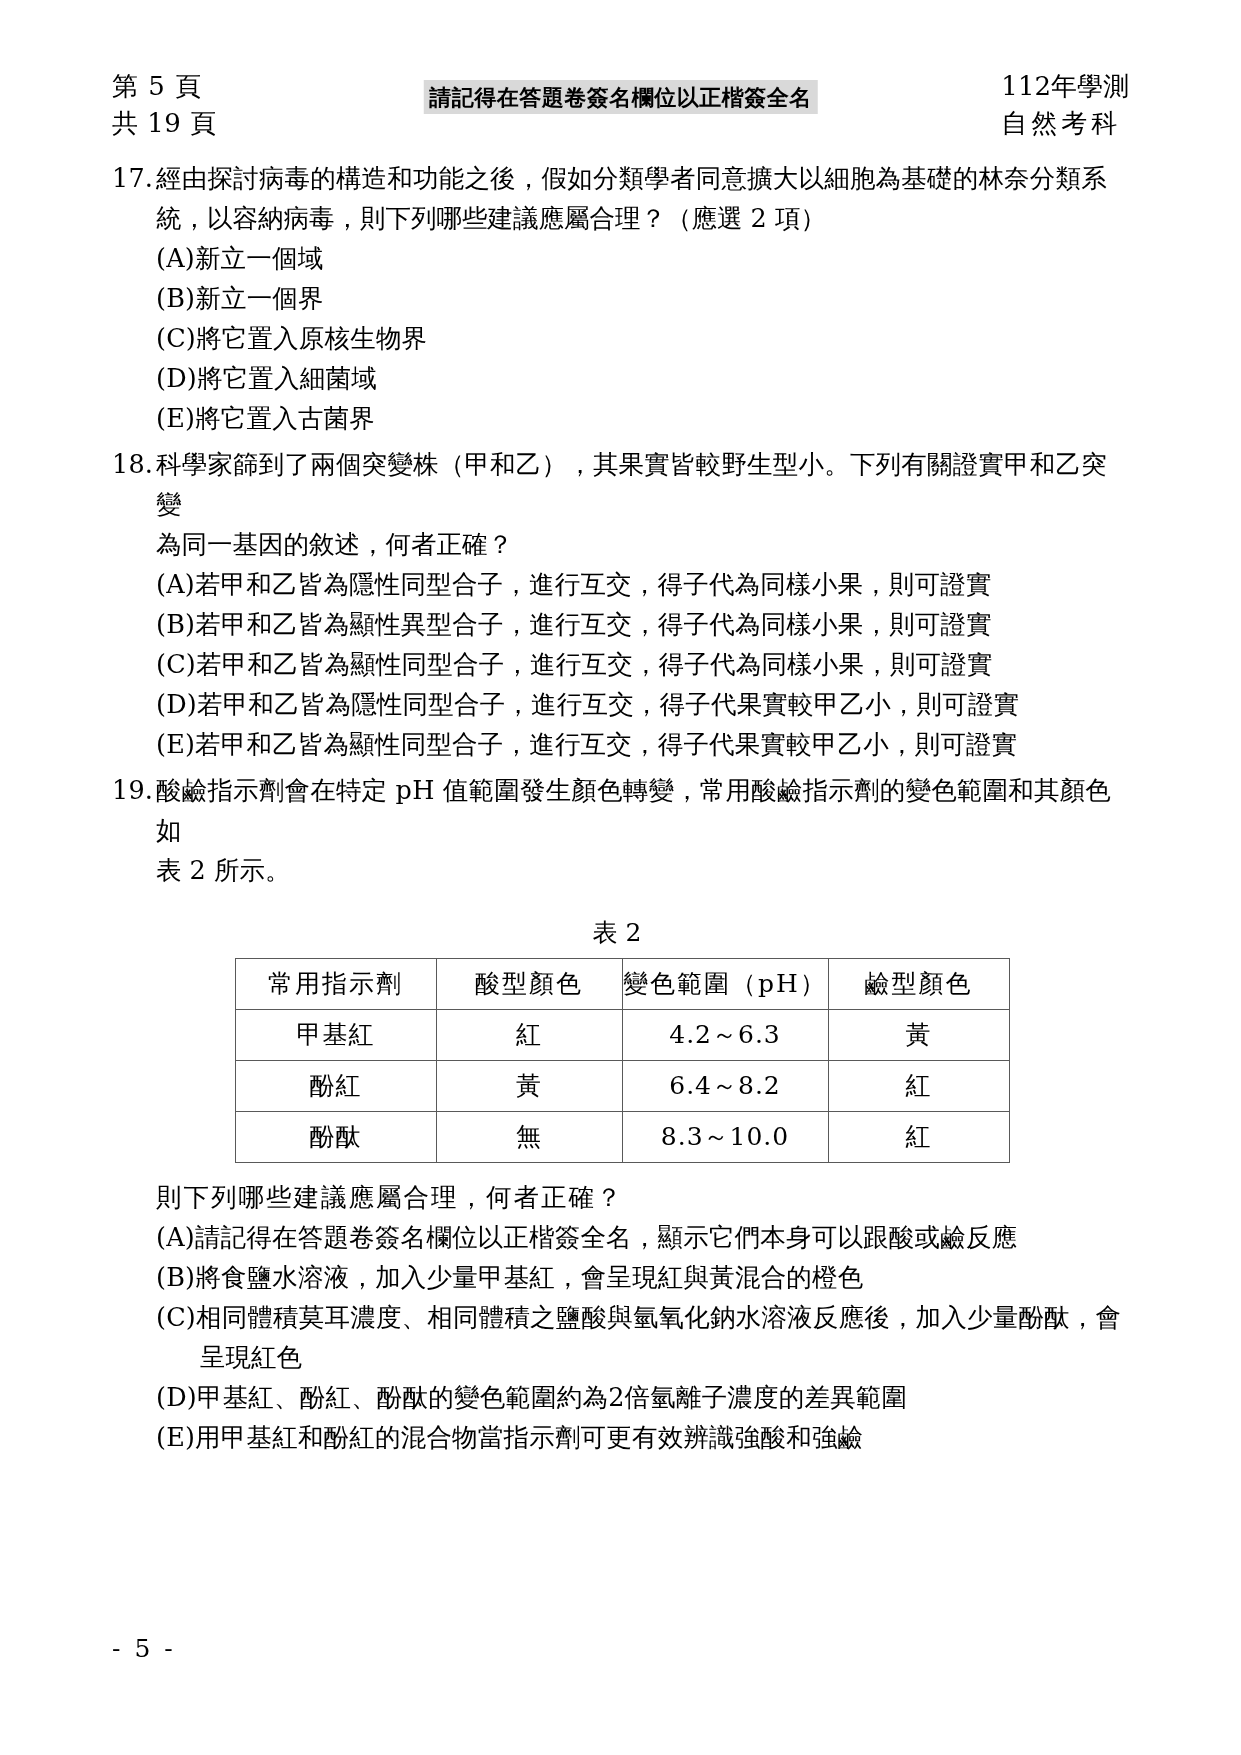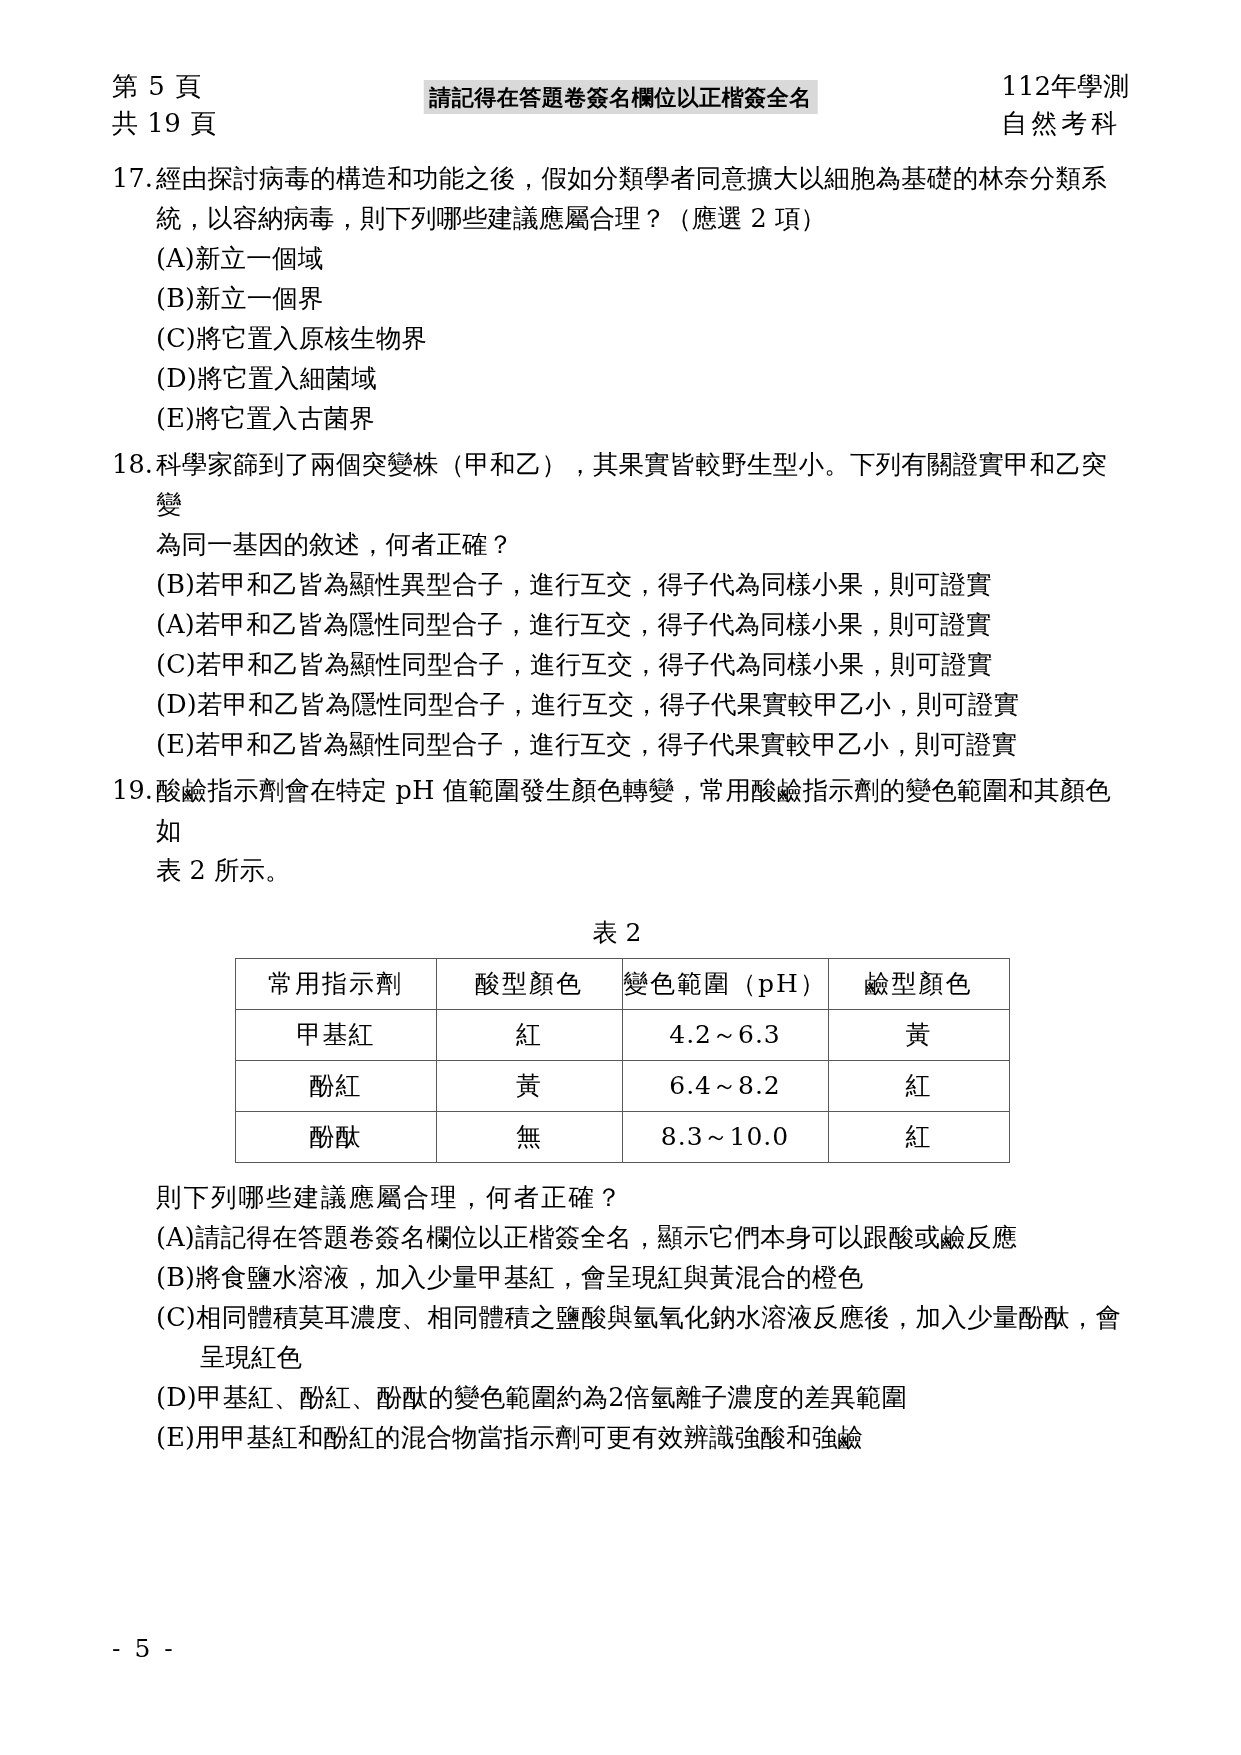--- a/index.html
+++ b/index.html
@@ -182,22 +182,22 @@
       <div class="opt">(D)將它置入細菌域</div>
       <div class="opt">(E)將它置入古菌界</div>
     </div>
 
     <div class="q-block">
       <div class="q-line">
         <div class="q-num">18.</div>
         <div class="q-text">科學家篩到了兩個突變株（甲和乙），其果實皆較野生型小。下列有關證實甲和乙突變</div>
       </div>
       <div class="q-cont">為同一基因的敘述，何者正確？</div>
+      <div class="opt">(A)若甲和乙皆為隱性同型合子，進行互交，得子代為同樣小果，則可證實</div>
       <div class="opt">(B)若甲和乙皆為顯性異型合子，進行互交，得子代為同樣小果，則可證實</div>
-      <div class="opt">(A)若甲和乙皆為隱性同型合子，進行互交，得子代為同樣小果，則可證實</div>
       <div class="opt">(C)若甲和乙皆為顯性同型合子，進行互交，得子代為同樣小果，則可證實</div>
       <div class="opt">(D)若甲和乙皆為隱性同型合子，進行互交，得子代果實較甲乙小，則可證實</div>
       <div class="opt">(E)若甲和乙皆為顯性同型合子，進行互交，得子代果實較甲乙小，則可證實</div>
     </div>
 
     <div class="q-block">
       <div class="q-line">
         <div class="q-num">19.</div>
         <div class="q-text">酸鹼指示劑會在特定 pH 值範圍發生顏色轉變，常用酸鹼指示劑的變色範圍和其顏色如</div>
       </div>

